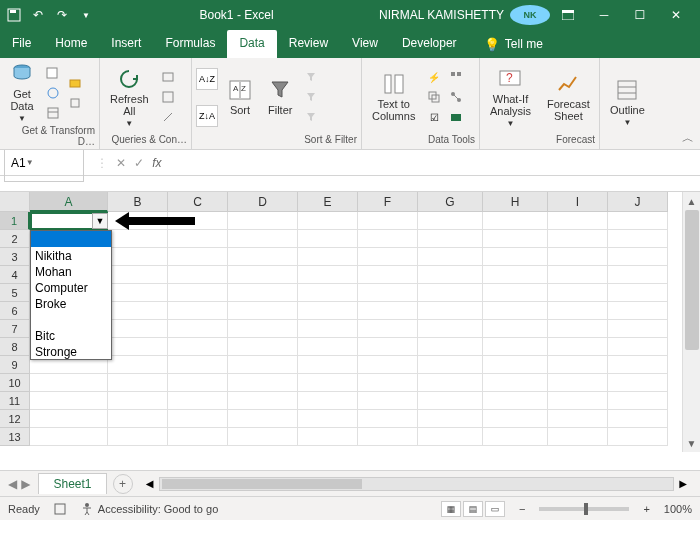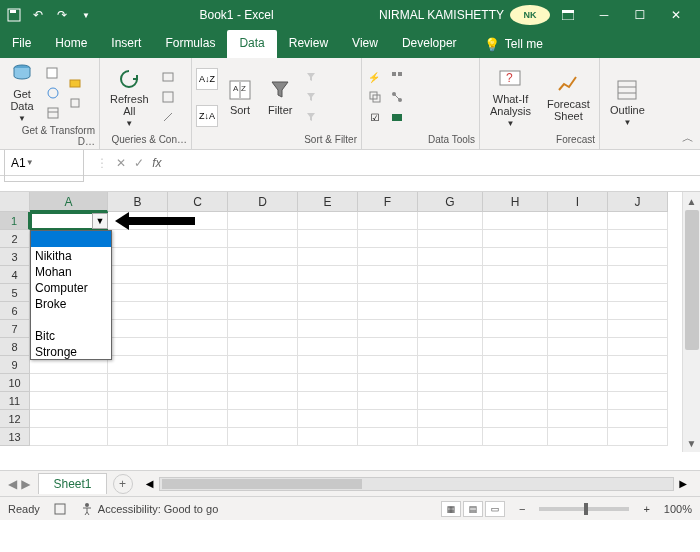--- a/index.html
+++ b/index.html
@@ -4,21 +4,21 @@
 <style>
 * { box-sizing: border-box; margin: 0; padding: 0; font-family: "Segoe UI", Arial, sans-serif; }
 body { background: #fff; width: 700px; height: 552px; overflow: hidden; position: relative; }
 
 
 .titlebar { background: #217346; height: 30px; display: flex; align-items: center; color: #fff; font-size: 12px; padding: 0 6px; }
 .titlebar .qat { display: flex; gap: 8px; align-items: center; }
 .titlebar .qat-icon { width: 16px; height: 16px; display: flex; align-items: center; justify-content: center; font-size: 12px; }
 .titlebar .title-center { flex: 1; text-align: center; }
 .titlebar .user-section { display: flex; align-items: center; gap: 6px; }
-.avatar { width: 40px; height: 20px; border-radius: 50%; background: #fef9c3; color: #217346; font-size: 9px; display: flex; align-items: center; justify-content: center; font-weight: 600; }
+.avatar { width: 40px; height: 20px; border-radius: 50%; background: #7dd3fc; color: #217346; font-size: 9px; display: flex; align-items: center; justify-content: center; font-weight: 600; }
 .win-btn { width: 36px; height: 30px; display: flex; align-items: center; justify-content: center; font-size: 12px; }
 
 
 .tabbar { background: #217346; height: 28px; display: flex; color: #fff; font-size: 12px; }
 .tab { padding: 6px 12px; cursor: pointer; }
 .tab.active { background: #fff; color: #217346; border-radius: 2px 2px 0 0; }
 .tab.tellme { display: flex; align-items: center; gap: 4px; margin-left: 4px; }
 .lightbulb { color: #ffffff; font-size: 13px; }
 
 
@@ -269,20 +269,30 @@
               <path d="M3 3 h8 l-3 4 v4 l-2 -1 v-3 z" fill="#ccc"></path>
             </svg>
           </span>
       </div>
     </div>
     <div class="ribbon-group-label">Sort &amp; Filter</div>
   </div>
 
   <div class="ribbon-group" style="width:118px">
     <div class="ribbon-group-content">
+      <div class="big-btn">
+        <span class="big-icon">
+            <svg width="24" height="24">
+              <rect x="3" y="3" width="6" height="18" fill="#fff" stroke="#888"></rect>
+              <rect x="13" y="3" width="8" height="18" fill="#fff" stroke="#888"></rect>
+            </svg>
+          </span>
+        <span style="white-space:pre;text-align:center;">Text to
+Columns</span>
+      </div>
       <div class="small-stack">
         <span class="small-btn">⚡</span>
         <span class="small-btn">
             <svg width="14" height="14">
               <rect x="2" y="2" width="7" height="7" fill="none" stroke="#888"></rect>
               <rect x="5" y="5" width="7" height="7" fill="none" stroke="#888"></rect>
             </svg>
           </span>
         <span class="small-btn">☑</span>
       </div>

